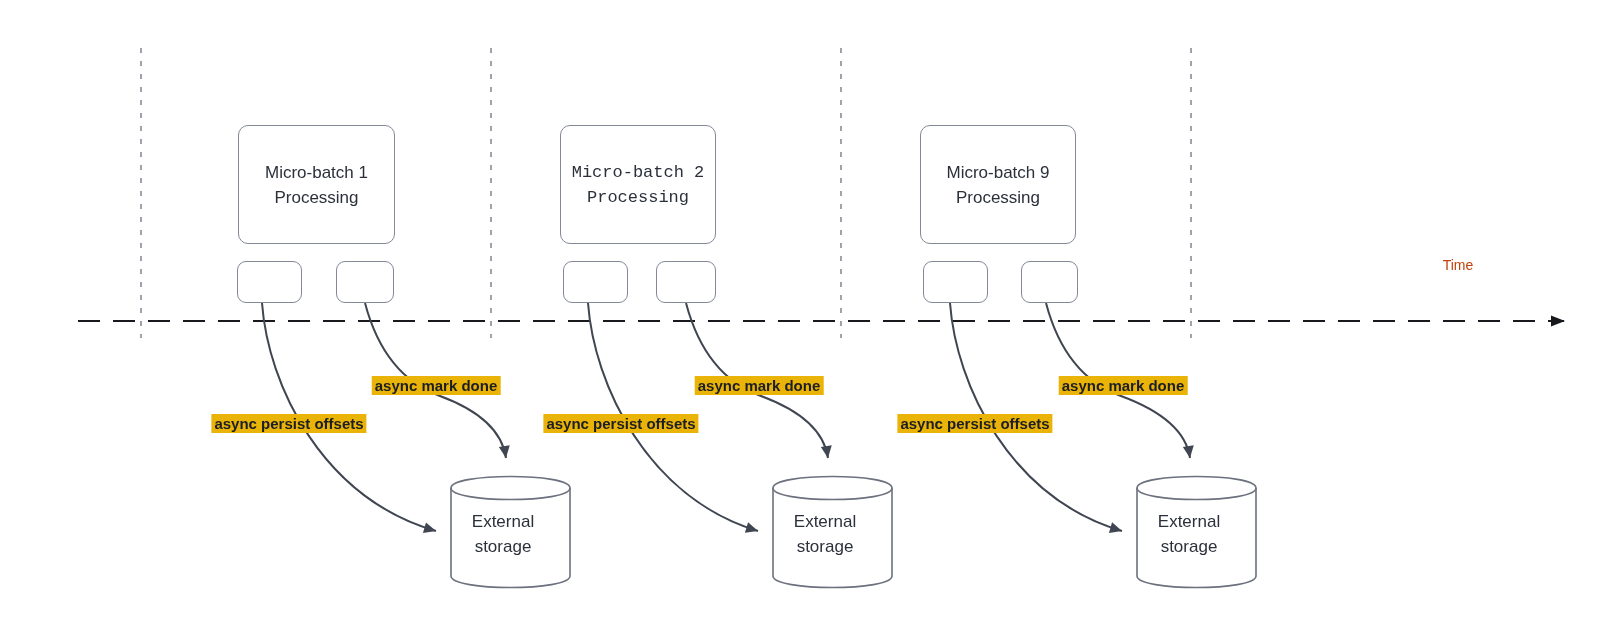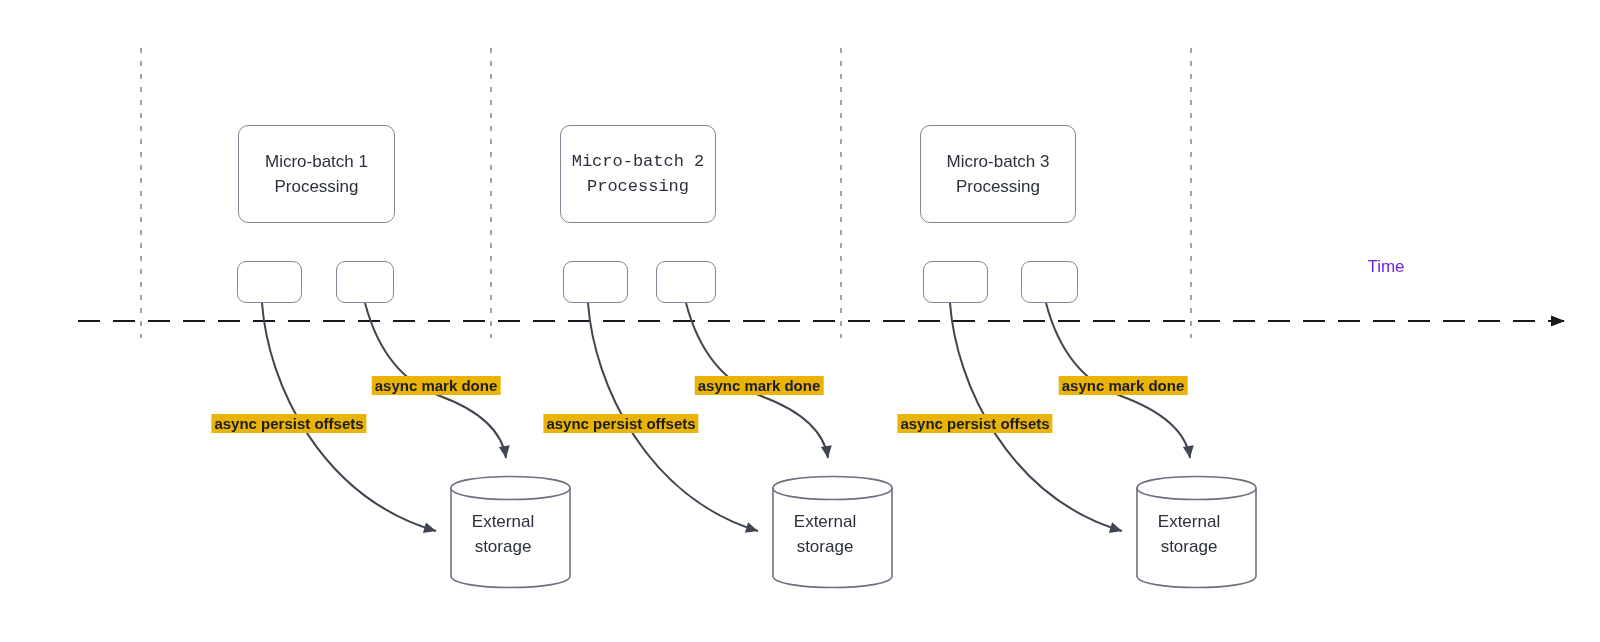--- a/index.html
+++ b/index.html
@@ -13,21 +13,21 @@
   }
   .layer-svg { position: absolute; left: 0; top: 0; }
   .shape-box {
     position: absolute;
     background: #ffffff;
     border: 1.6px solid #838996;
     border-radius: 10px;
     box-sizing: border-box;
   }
   .batch-box {
-    top: 125px; height: 98px;
+    top: 125px; height: 119px;
     display: flex; align-items: center; justify-content: center;
     text-align: center;
     font-size: 17px; line-height: 25px; color: #2b303b;
     white-space: pre-line;
   }
   .mini-box { top: 261px; height: 42px; border-radius: 9px; }
   .conn-label {
     position: absolute;
     transform: translateX(-50%);
     background: #eab308;
@@ -39,23 +39,23 @@
   .markdone-label { top: 376px; }
   .storage-label {
     position: absolute;
     top: 509px; width: 104px;
     text-align: center;
     font-size: 17px; line-height: 25px; color: #2b303b;
     white-space: pre-line;
   }
   .time-label {
     position: absolute;
-    left: 1386px; top: 257px;
+    left: 1458px; top: 257px;
     transform: translateX(-50%);
-    font-size: 17px; color: #6d28d9;
+    font-size: 14px; color: #c2410c;
   }
 </style>
 </head>
 <body>
 
 <div class="canvas">
 
   <svg class="layer-svg" width="1600" height="642" viewBox="0 0 1600 642">
     <defs>
       <marker id="arrow-dark" markerUnits="userSpaceOnUse" markerWidth="16" markerHeight="13" refX="14" refY="6.5" orient="auto">
@@ -106,21 +106,21 @@
 
   <div class="shape-box batch-box" style="left:560px; width:156px;font-family:Liberation Mono, monospace;">Micro-batch 2
 Processing</div>
   <div class="shape-box mini-box" style="left:563px; width:65px;"></div>
   <div class="shape-box mini-box" style="left:656px; width:60px;"></div>
   <div class="conn-label persist-label" style="left:621px;">async persist offsets</div>
   <div class="conn-label markdone-label" style="left:759px;">async mark done</div>
   <div class="storage-label" style="left:773px;">External
 storage</div>
 
-  <div class="shape-box batch-box" style="left:920px; width:156px;">Micro-batch 3
+  <div class="shape-box batch-box" style="left:920px; width:156px;">Micro-batch 9
 Processing</div>
   <div class="shape-box mini-box" style="left:923px; width:65px;"></div>
   <div class="shape-box mini-box" style="left:1021px; width:57px;"></div>
   <div class="conn-label persist-label" style="left:975px;">async persist offsets</div>
   <div class="conn-label markdone-label" style="left:1123px;">async mark done</div>
   <div class="storage-label" style="left:1137px;">External
 storage</div>
 
   <div class="time-label">Time</div>
 

